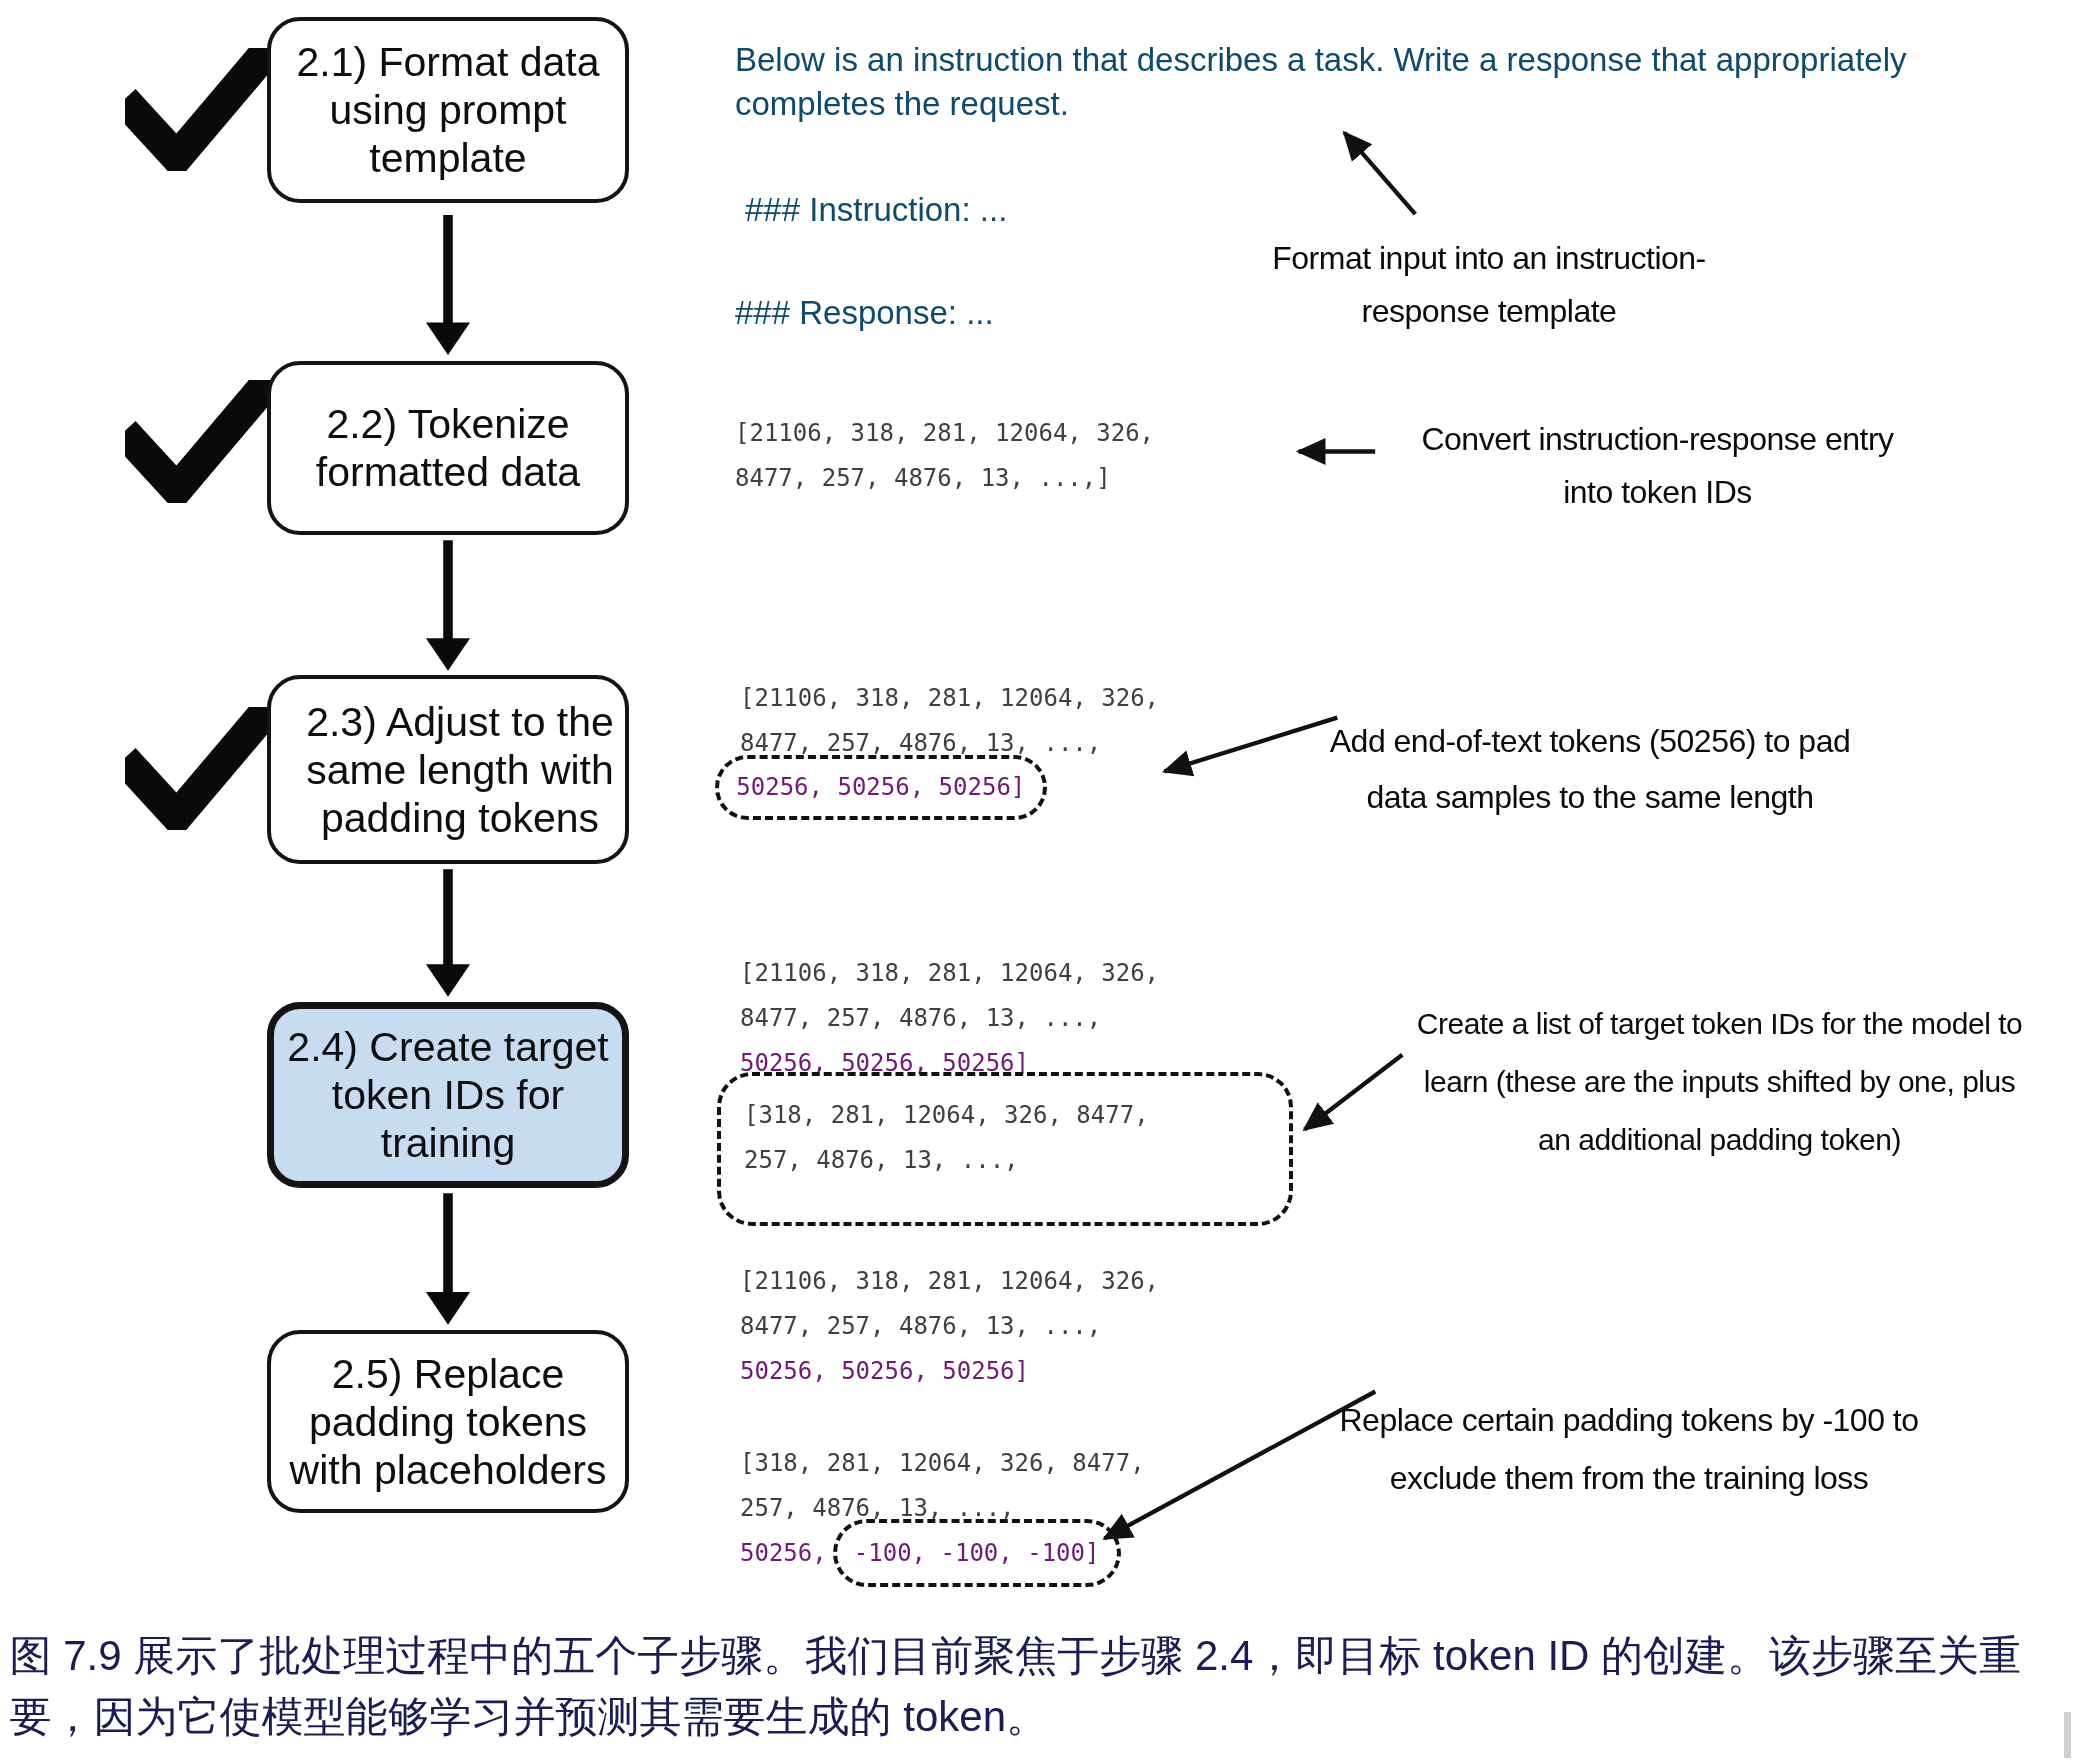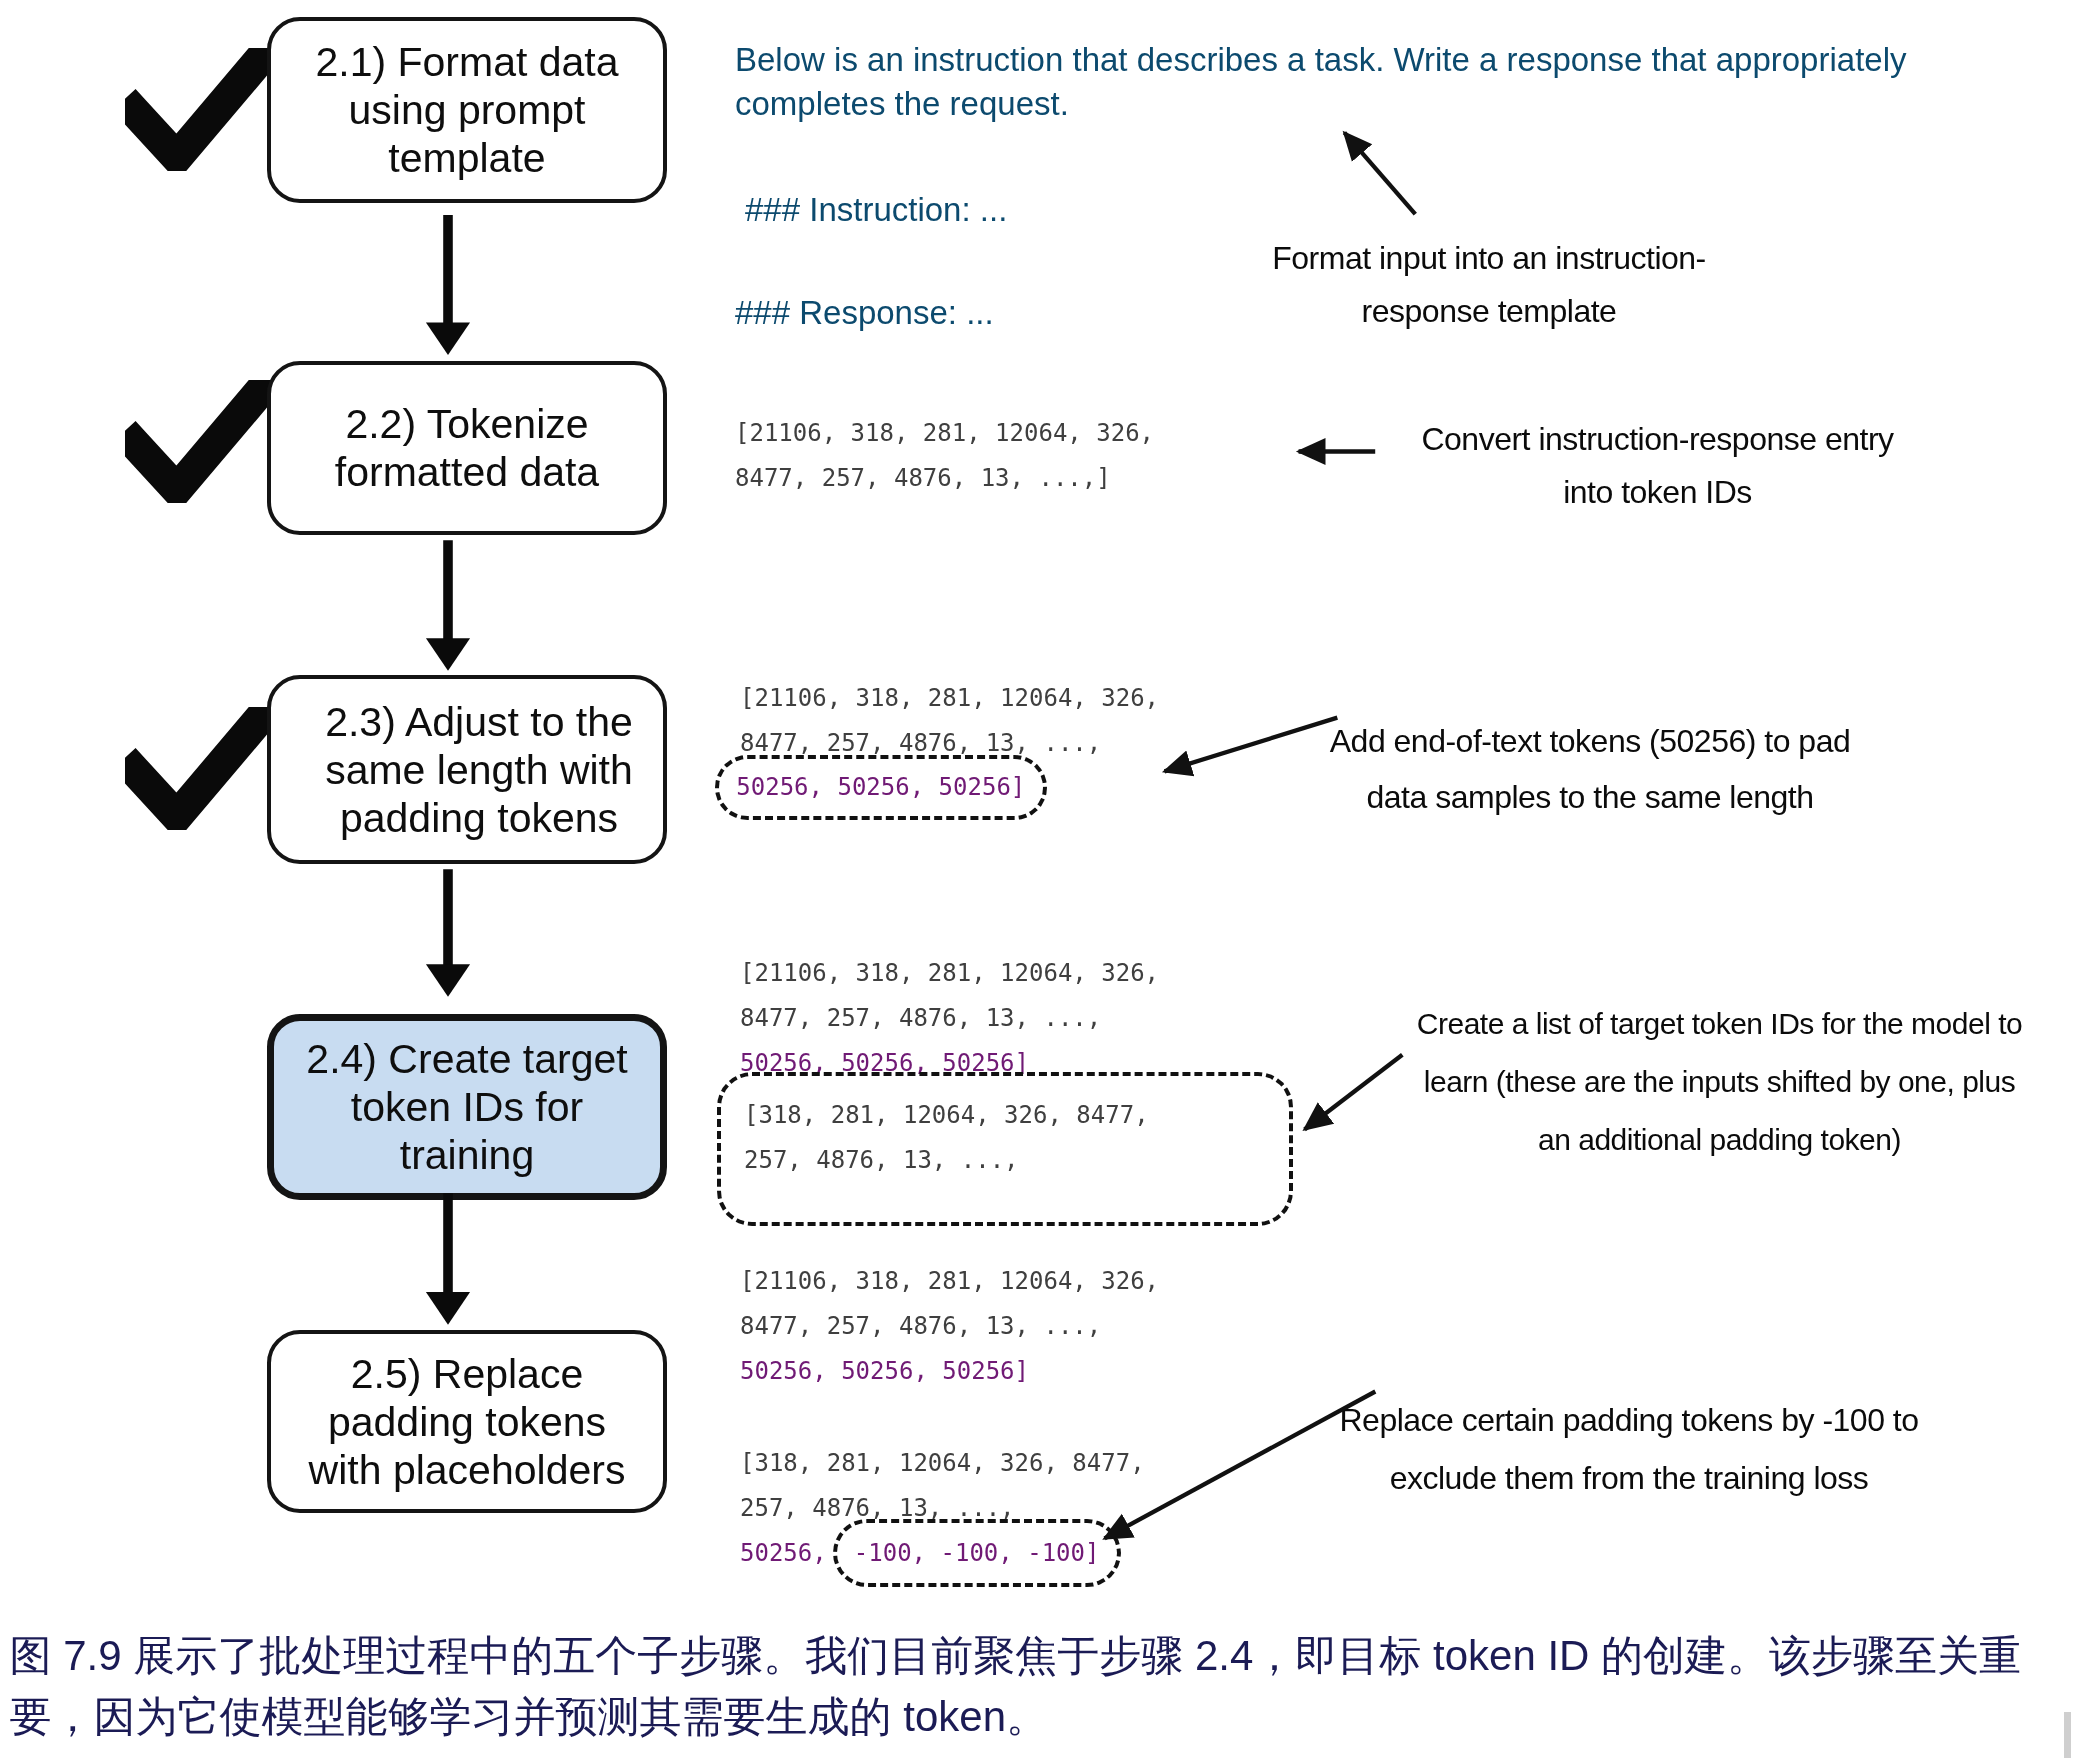--- a/index.html
+++ b/index.html
@@ -1,24 +1,24 @@
 <!DOCTYPE html>
 <html><head>
 <meta charset="utf-8">
 <style>
   html,body{margin:0;padding:0;background:#ffffff;}
   body{width:2075px;height:1762px;position:relative;overflow:hidden;
        font-family:"Liberation Sans",sans-serif;color:#111;}
   .abs{position:absolute;}
   
-  .fbox{left:267px;width:400px;border:4.8px solid #141414;border-radius:33px;
+  .fbox{left:267px;width:362px;border:4.8px solid #141414;border-radius:33px;
         background:#fff;display:flex;align-items:center;justify-content:center;
         box-sizing:border-box;text-align:center;font-size:41px;line-height:48px;
         color:#0e0e0e;white-space:pre;}
-  .fbox.hl{border-width:7.7px;margin-top:12px;}
+  .fbox.hl{border-width:7.7px;}
   
   .mono{font-family:"DejaVu Sans Mono","Liberation Mono",monospace;
         font-size:24px;line-height:45px;color:#3f3f3f;white-space:pre;}
   .mono.b,.monob{font-weight:400;color:#701a75;}
   .dashedbox{border:4.8px dashed #111;border-radius:35px;box-sizing:border-box;}
   .pill{display:inline-block;border:4.8px dashed #111;border-radius:58px;
         padding:7.7px 17.3px;margin-left:5.8px;}
   
   .plain{font-size:33px;line-height:44px;color:#0c4a6e;white-space:pre;}
   

